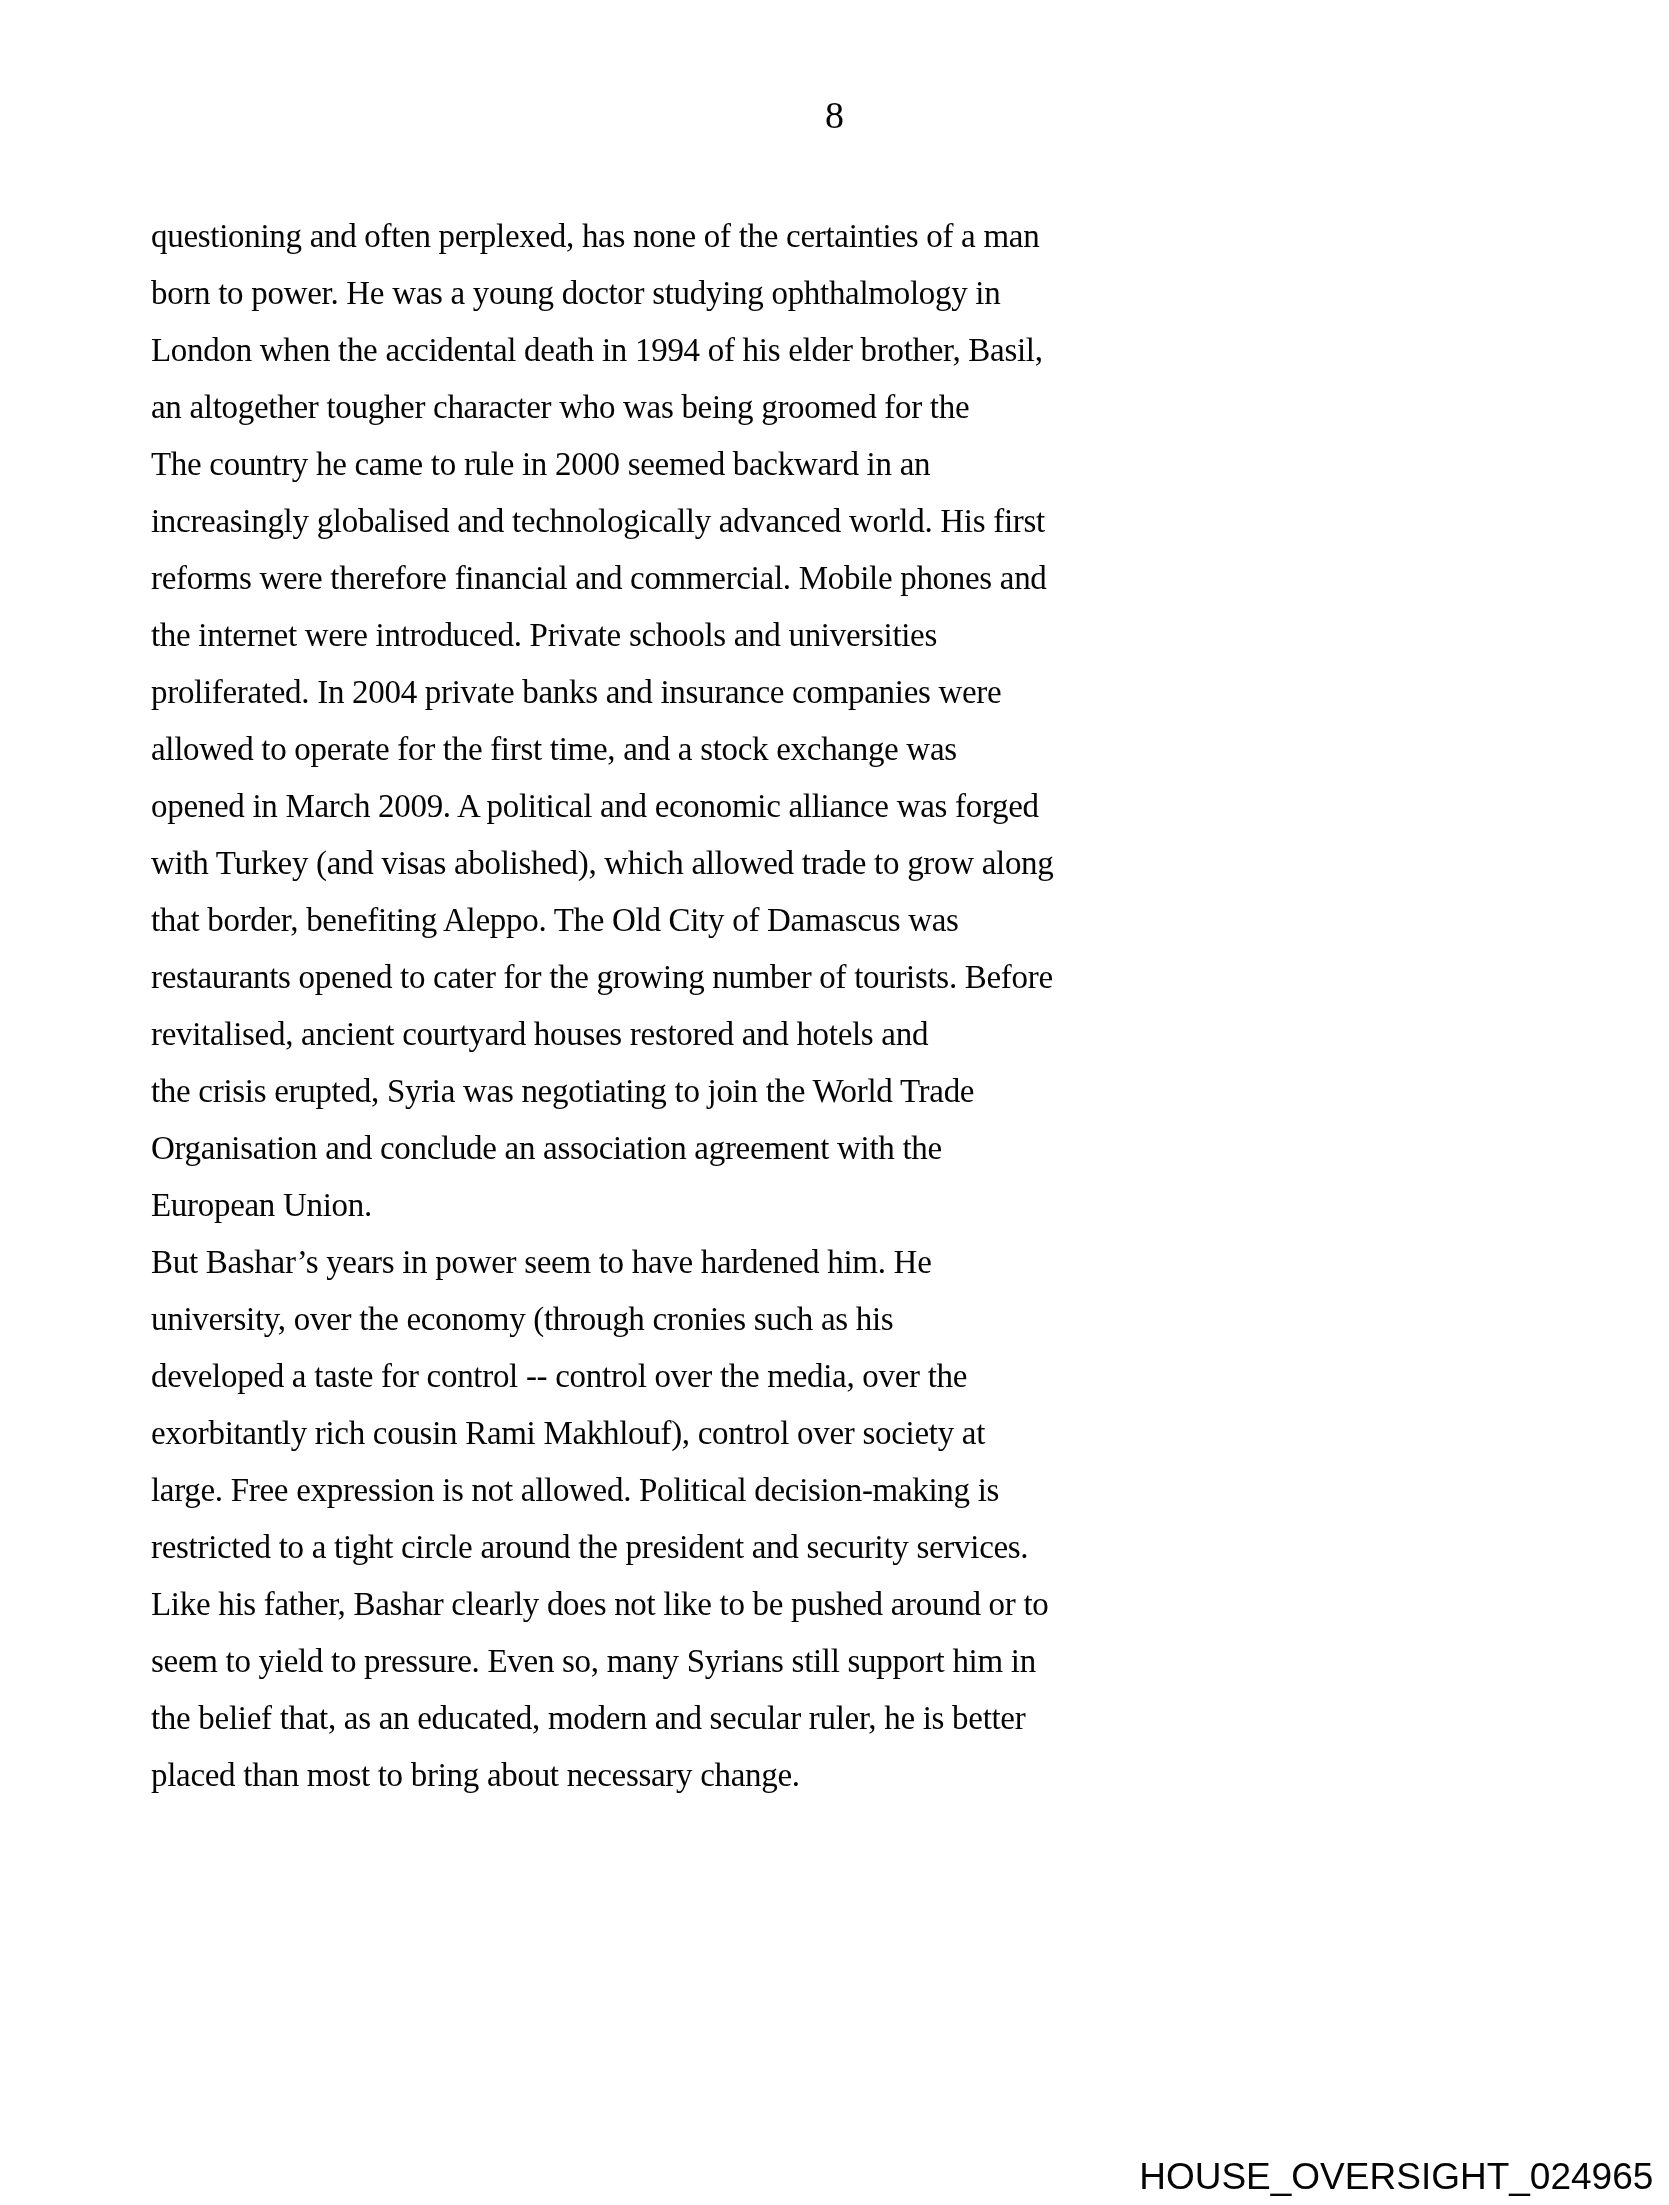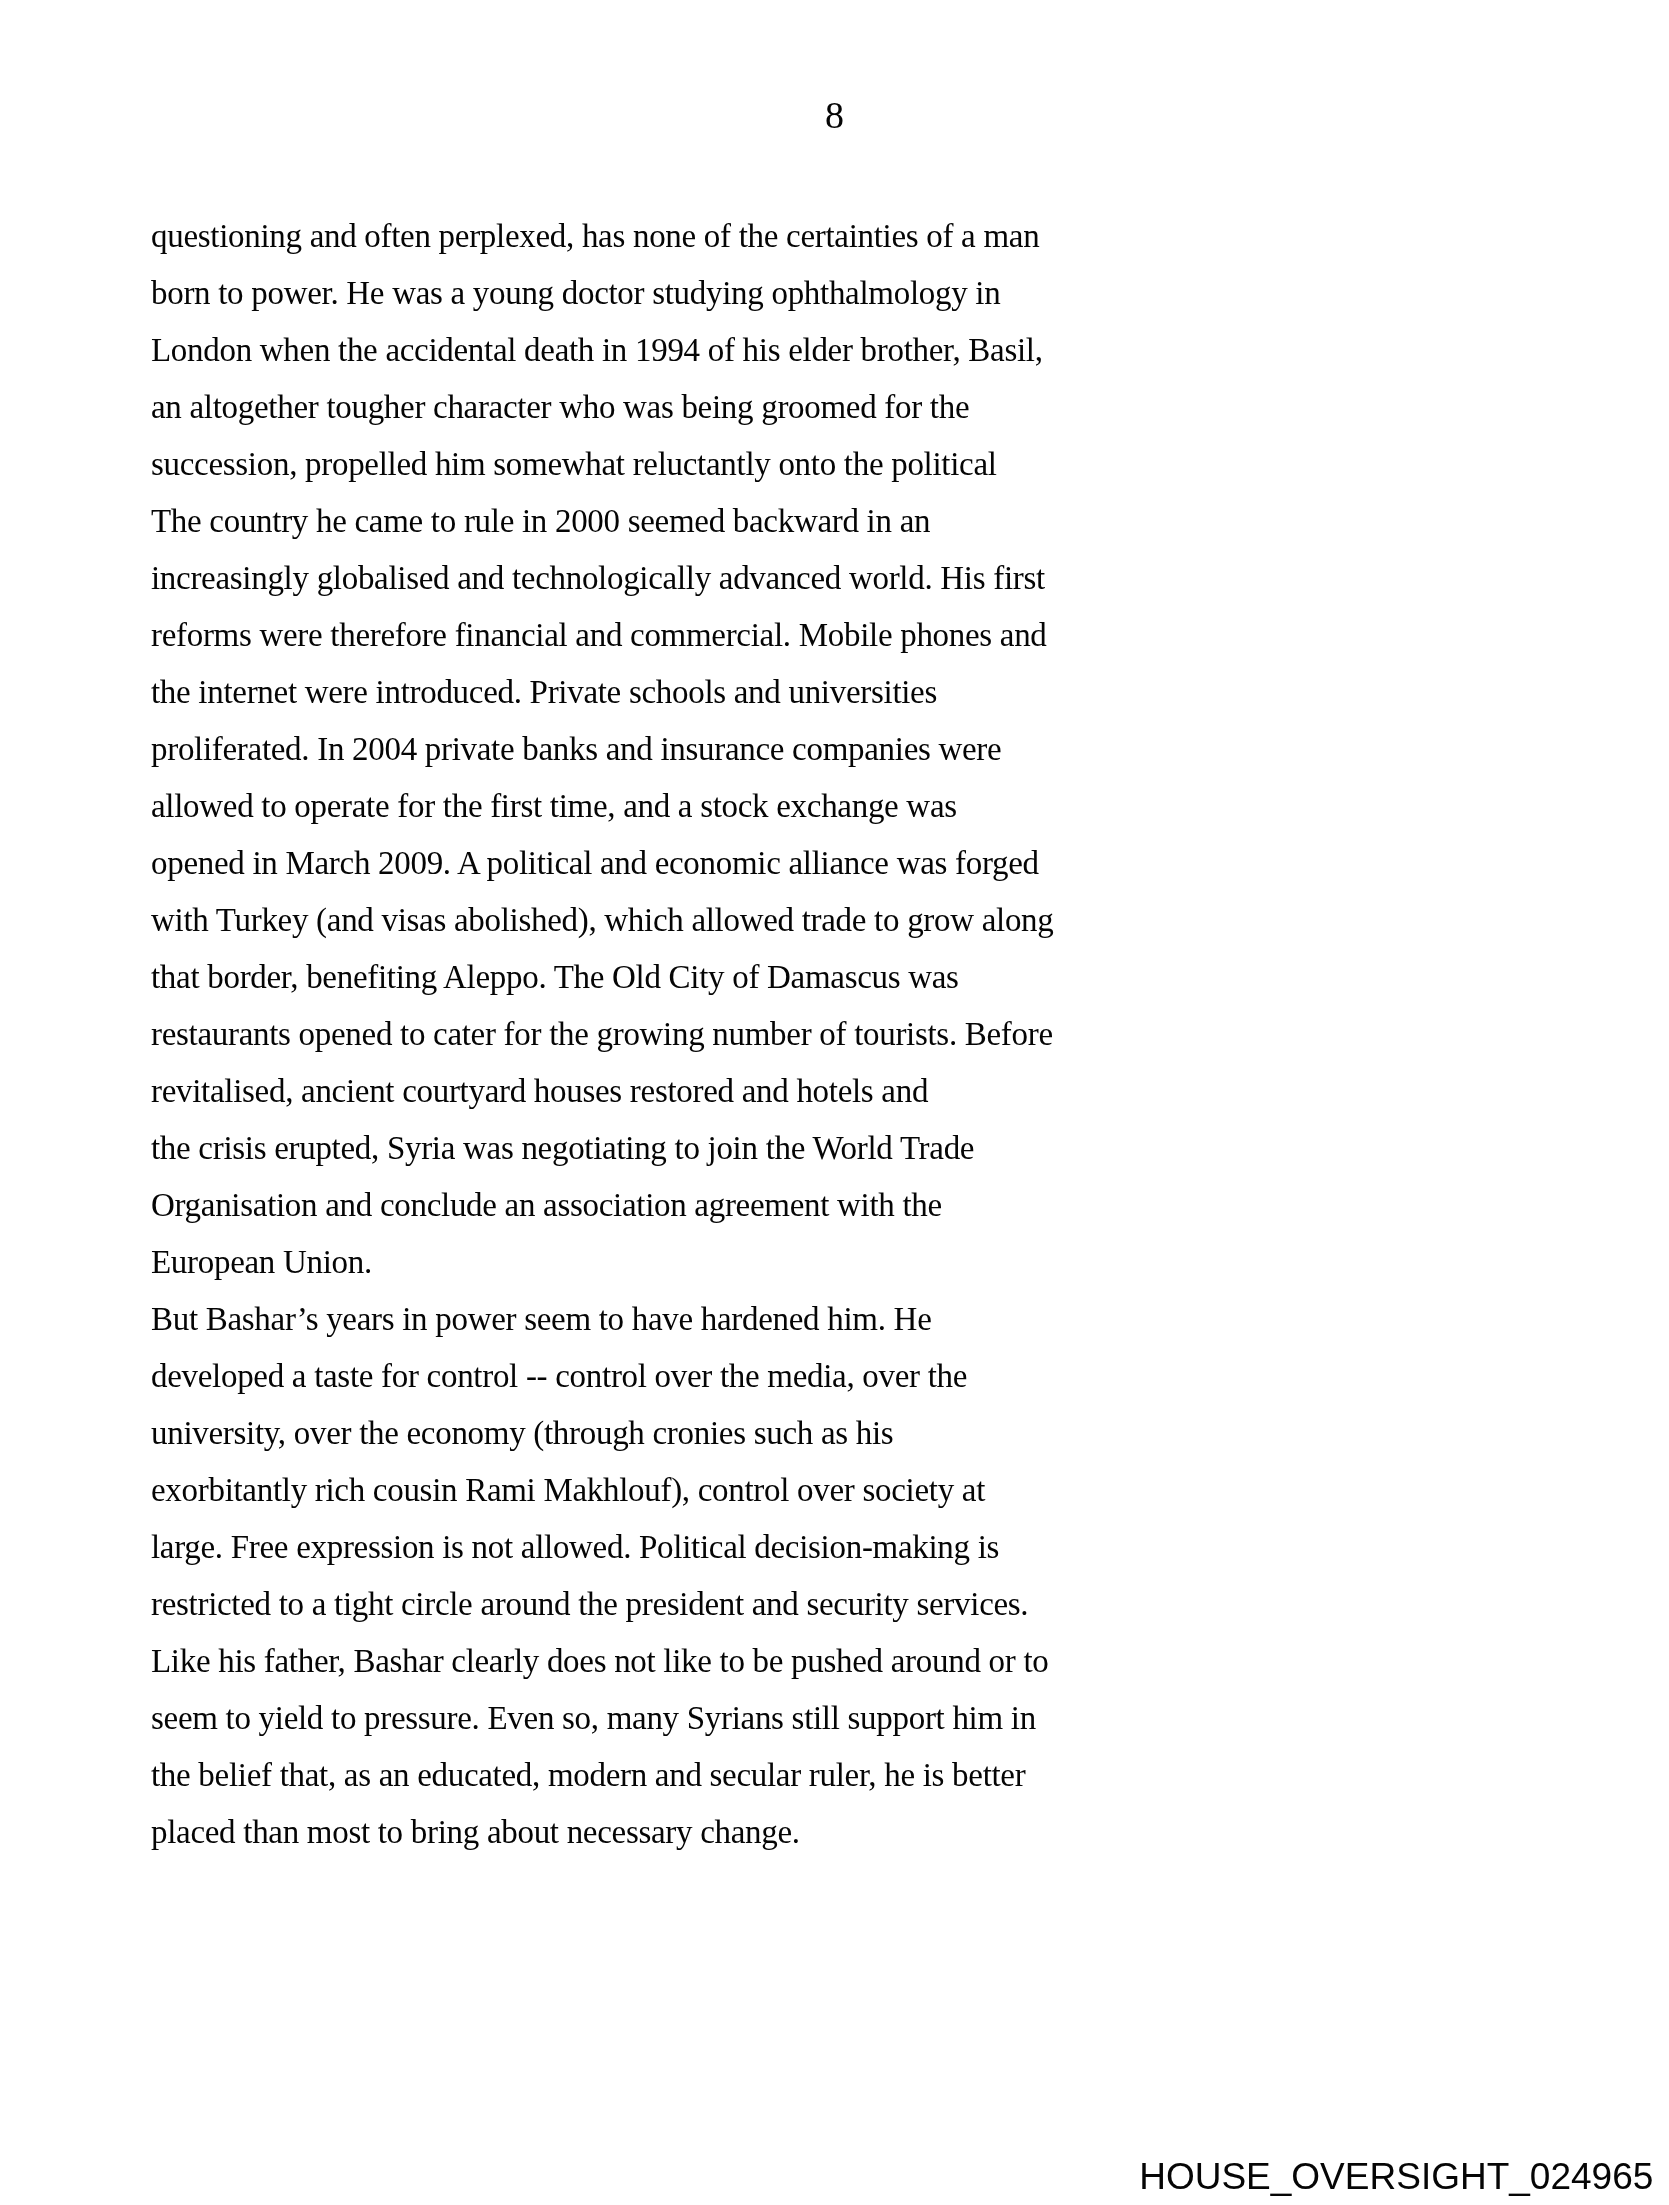--- a/index.html
+++ b/index.html
@@ -61,21 +61,20 @@
 
   <div class="page-number">8</div>
 
   <div class="body-text">
 
     <div class="paragraph">
       <div class="text-line">questioning and often perplexed, has none of the certainties of a man</div>
       <div class="text-line">born to power. He was a young doctor studying ophthalmology in</div>
       <div class="text-line">London when the accidental death in 1994 of his elder brother, Basil,</div>
       <div class="text-line">an altogether tougher character who was being groomed for the</div>
-      <div class="text-line">succession, propelled him somewhat reluctantly onto the political</div>
     </div>
 
     <div class="paragraph">
       <div class="text-line">The country he came to rule in 2000 seemed backward in an</div>
       <div class="text-line">increasingly globalised and technologically advanced world. His first</div>
       <div class="text-line">reforms were therefore financial and commercial. Mobile phones and</div>
       <div class="text-line">the internet were introduced. Private schools and universities</div>
       <div class="text-line">proliferated. In 2004 private banks and insurance companies were</div>
       <div class="text-line">allowed to operate for the first time, and a stock exchange was</div>
       <div class="text-line">opened in March 2009. A political and economic alliance was forged</div>
@@ -83,22 +82,22 @@
       <div class="text-line">that border, benefiting Aleppo. The Old City of Damascus was</div>
       <div class="text-line">restaurants opened to cater for the growing number of tourists. Before</div>
       <div class="text-line">revitalised, ancient courtyard houses restored and hotels and</div>
       <div class="text-line">the crisis erupted, Syria was negotiating to join the World Trade</div>
       <div class="text-line">Organisation and conclude an association agreement with the</div>
       <div class="text-line">European Union.</div>
     </div>
 
     <div class="paragraph">
       <div class="text-line">But Bashar’s years in power seem to have hardened him. He</div>
+      <div class="text-line">university, over the economy (through cronies such as his</div>
       <div class="text-line">developed a taste for control -- control over the media, over the</div>
-      <div class="text-line">university, over the economy (through cronies such as his</div>
       <div class="text-line">exorbitantly rich cousin Rami Makhlouf), control over society at</div>
       <div class="text-line">large. Free expression is not allowed. Political decision-making is</div>
       <div class="text-line">restricted to a tight circle around the president and security services.</div>
       <div class="text-line">Like his father, Bashar clearly does not like to be pushed around or to</div>
       <div class="text-line">seem to yield to pressure. Even so, many Syrians still support him in</div>
       <div class="text-line">the belief that, as an educated, modern and secular ruler, he is better</div>
       <div class="text-line">placed than most to bring about necessary change.</div>
     </div>
 
   </div>

